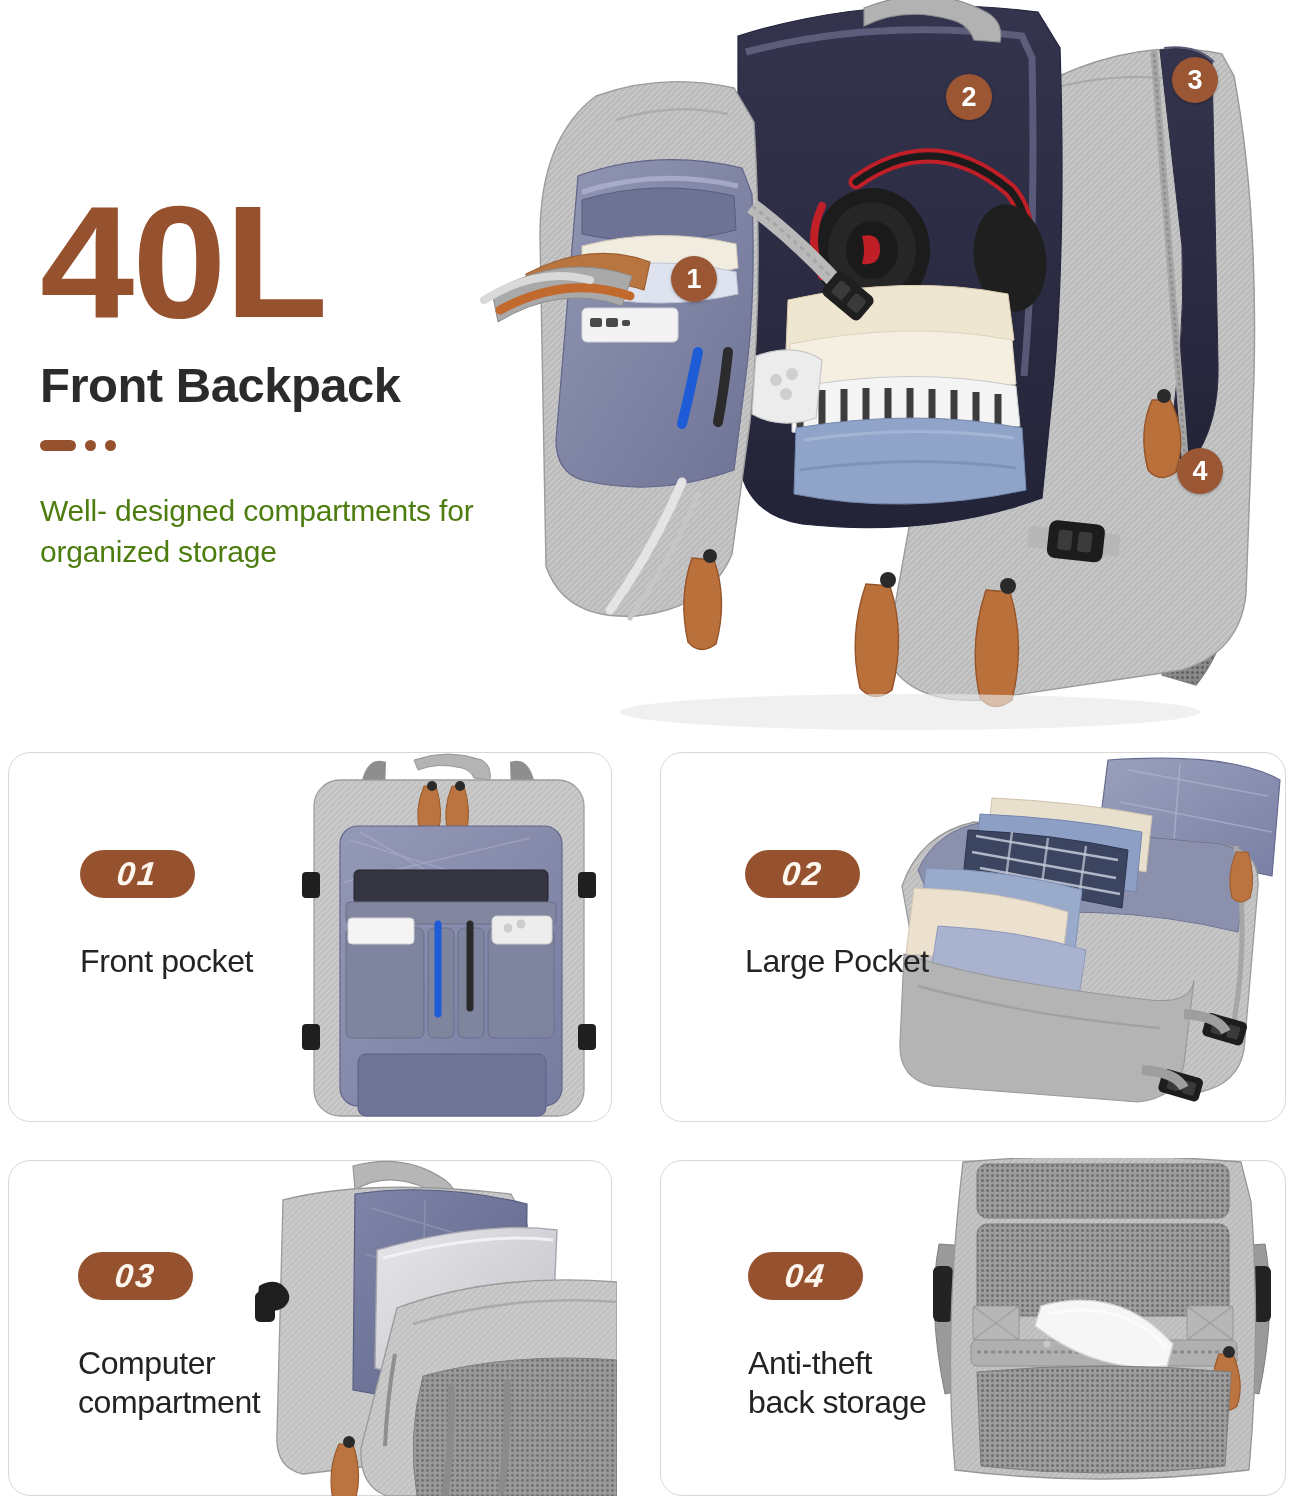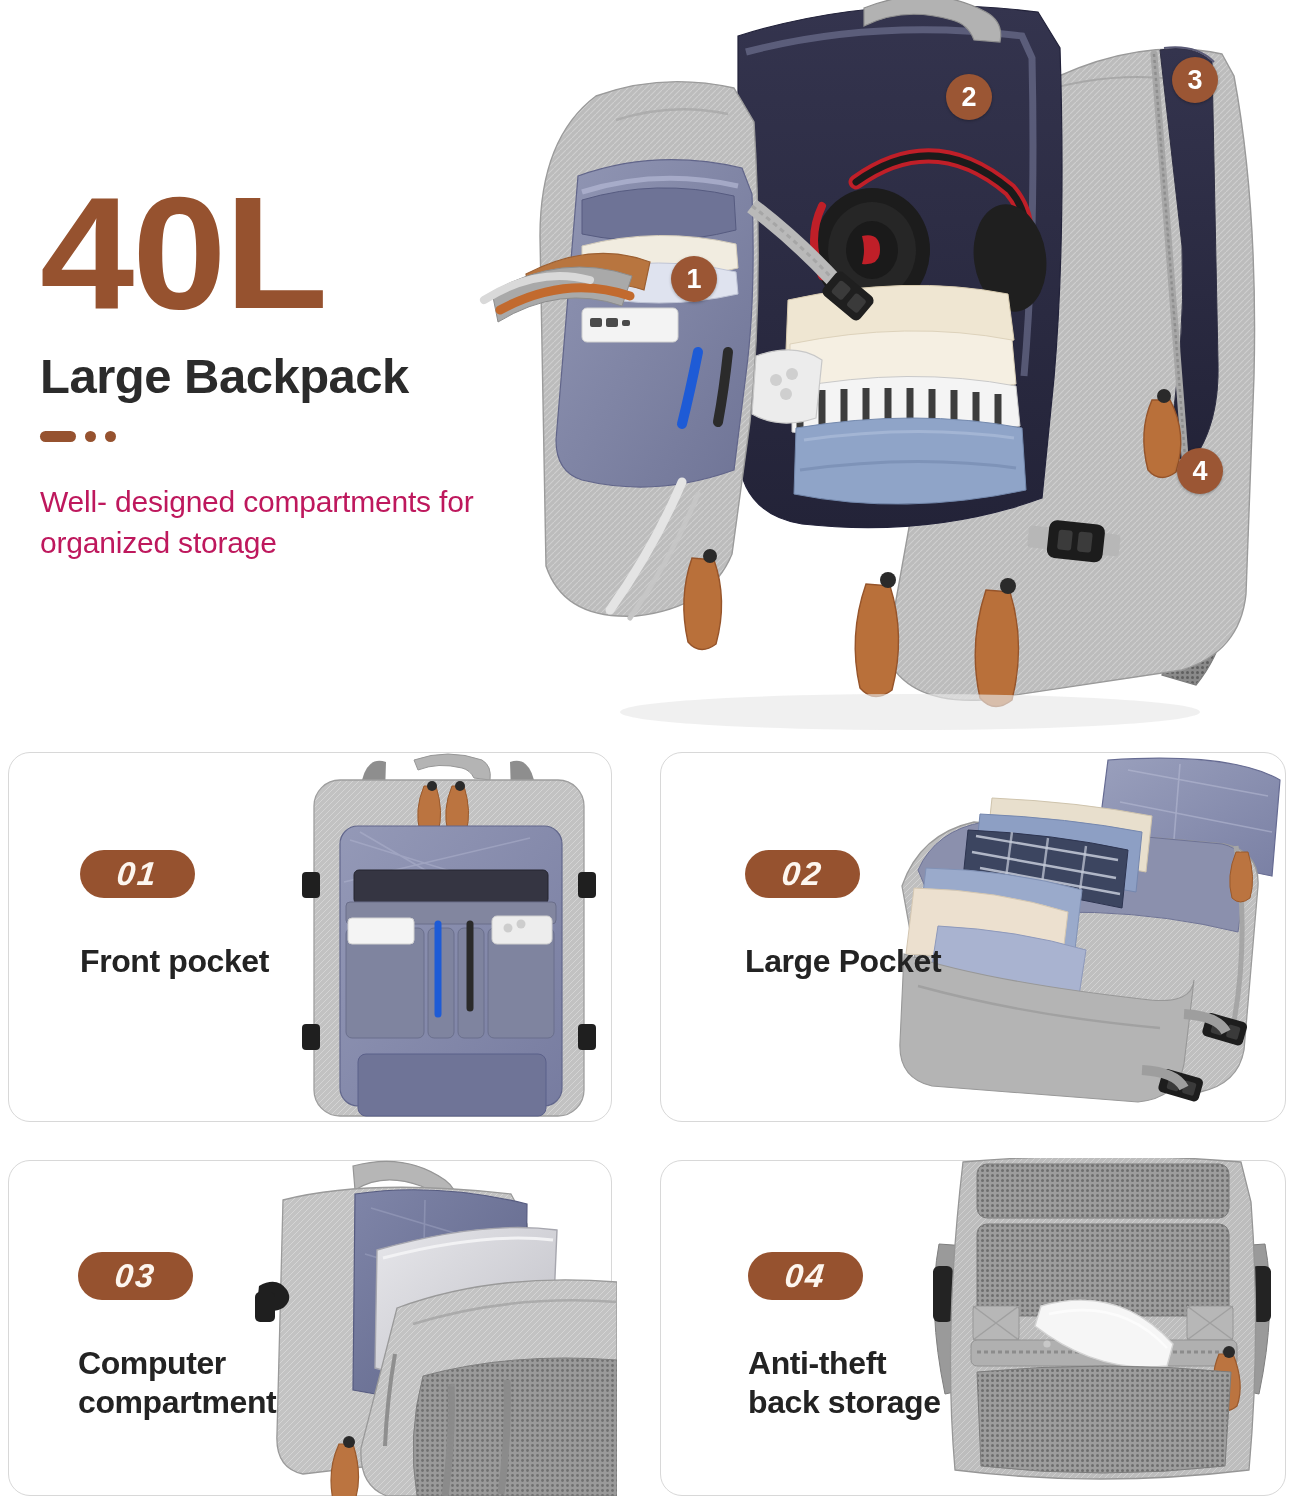--- a/index.html
+++ b/index.html
@@ -7,36 +7,36 @@
     width: 1294px; height: 1500px;
     background: #ffffff;
     font-family: "Liberation Sans", sans-serif;
     overflow: hidden;
   }
   .page { position: relative; width: 1294px; height: 1500px; background: #fff; }
 
   
   .hero { position: absolute; left: 0; top: 0; width: 1294px; height: 745px; }
 
-  .hero-text { position: absolute; left: 40px; top: 179px; width: 530px; }
+  .hero-text { position: absolute; left: 40px; top: 188px; width: 530px; }
   .vol {
     font-size: 160px; line-height: 0.92; font-weight: 800;
     color: #96522F; letter-spacing: -2px;
     font-family: "Liberation Sans", sans-serif;
     transform: scaleX(1.06); transform-origin: left center;
   }
   .vol-sub {
     margin-top: 22px; font-size: 49px; font-weight: 600; color: #2b2b2b;
     letter-spacing: -0.5px;
   }
   .dashdots { margin-top: 26px; display: flex; align-items: center; gap: 9px; height: 12px; }
   .dd-bar { width: 36px; height: 11px; border-radius: 6px; background: #96522F; }
   .dd-dot { width: 11px; height: 11px; border-radius: 50%; background: #96522F; }
   .tagline {
-    margin-top: 40px; font-size: 30px; line-height: 1.35; color: #be185d; font-weight: 400;
+    margin-top: 40px; font-size: 30px; line-height: 1.35; color: #4d7c0f; font-weight: 400;
     letter-spacing: -0.2px;
   }
 
   
   .hero-photo { position: absolute; left: 470px; top: 0px; width: 824px; height: 760px; }
 
   
   .cal {
     position: absolute; width: 46px; height: 46px; border-radius: 50%;
     background: #9B5634; color: #fff;
@@ -64,21 +64,21 @@
   .card-label { position: absolute; z-index: 20; }
   .pill {
     width: 115px; height: 48px; border-radius: 26px; background: #96522F;
     display: flex; align-items: center; justify-content: center;
   }
   .pill span {
     color: #fdf6ef; font-size: 33px; font-weight: 800; font-style: italic;
     letter-spacing: 2px; transform: skewX(-6deg);
   }
   .card-title {
-    margin-top: 44px; font-size: 32px; font-weight: 700; color: #232323;
+    margin-top: 44px; font-size: 32px; font-weight: 400; color: #232323;
     line-height: 1.22; letter-spacing: -0.4px; white-space: pre-line;
   }
   .lbl-1 { left: 80px;  top: 850px; }
   .lbl-2 { left: 745px; top: 850px; }
   .lbl-3 { left: 78px;  top: 1252px; }
   .lbl-4 { left: 748px; top: 1252px; }
 
   .card-photo { position: absolute; }
   .p1 { left: 280px; top: 752px;  width: 340px; height: 370px; }
   .p2 { left: 880px; top: 756px;  width: 410px; height: 366px; }
@@ -89,21 +89,21 @@
 </style>
 </head>
 <body>
 
 <div class="page">
 
   <div class="hero">
 
     <div class="hero-text">
       <div class="vol">40L</div>
-      <div class="vol-sub">Large Backpack</div>
+      <div class="vol-sub">Front Backpack</div>
       <div class="dashdots">
         <div class="dd-bar"></div>
         <div class="dd-dot"></div>
         <div class="dd-dot"></div>
       </div>
       <div class="tagline">Well- designed compartments
 for organized storage</div>
     </div>
 
     <div class="hero-photo">

